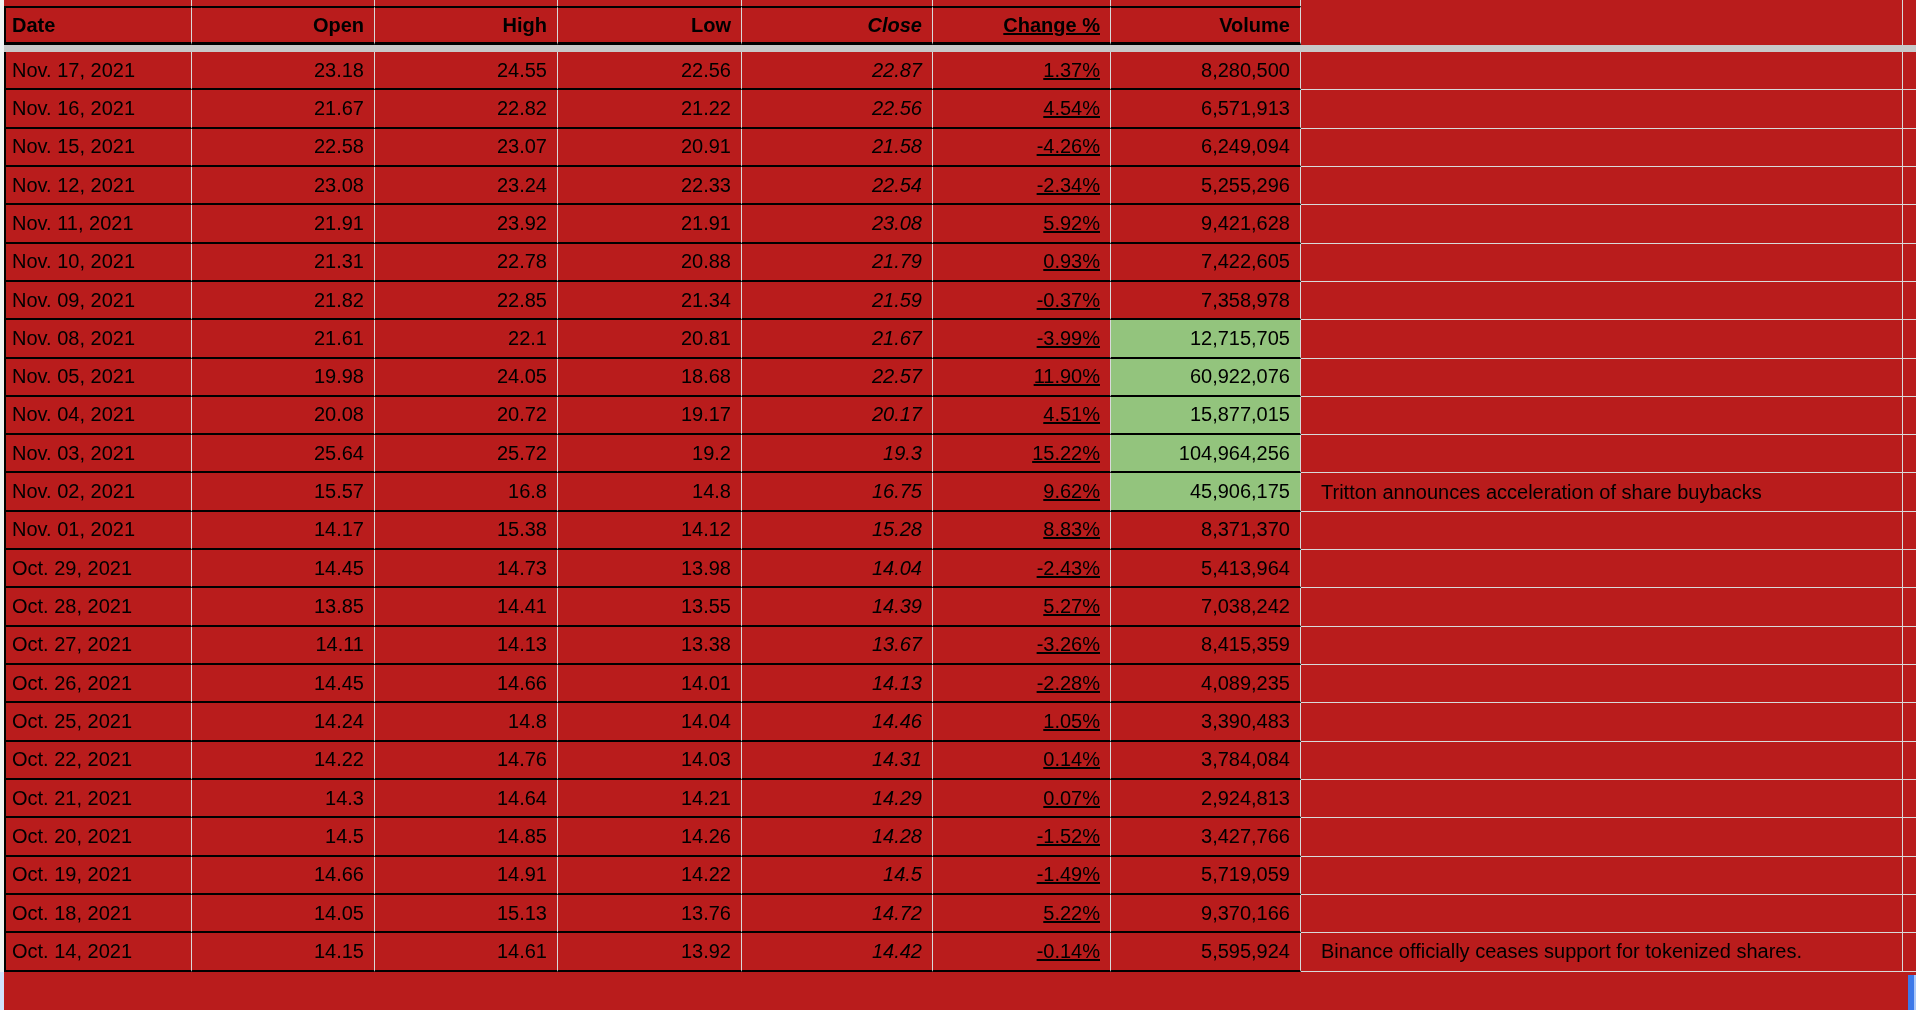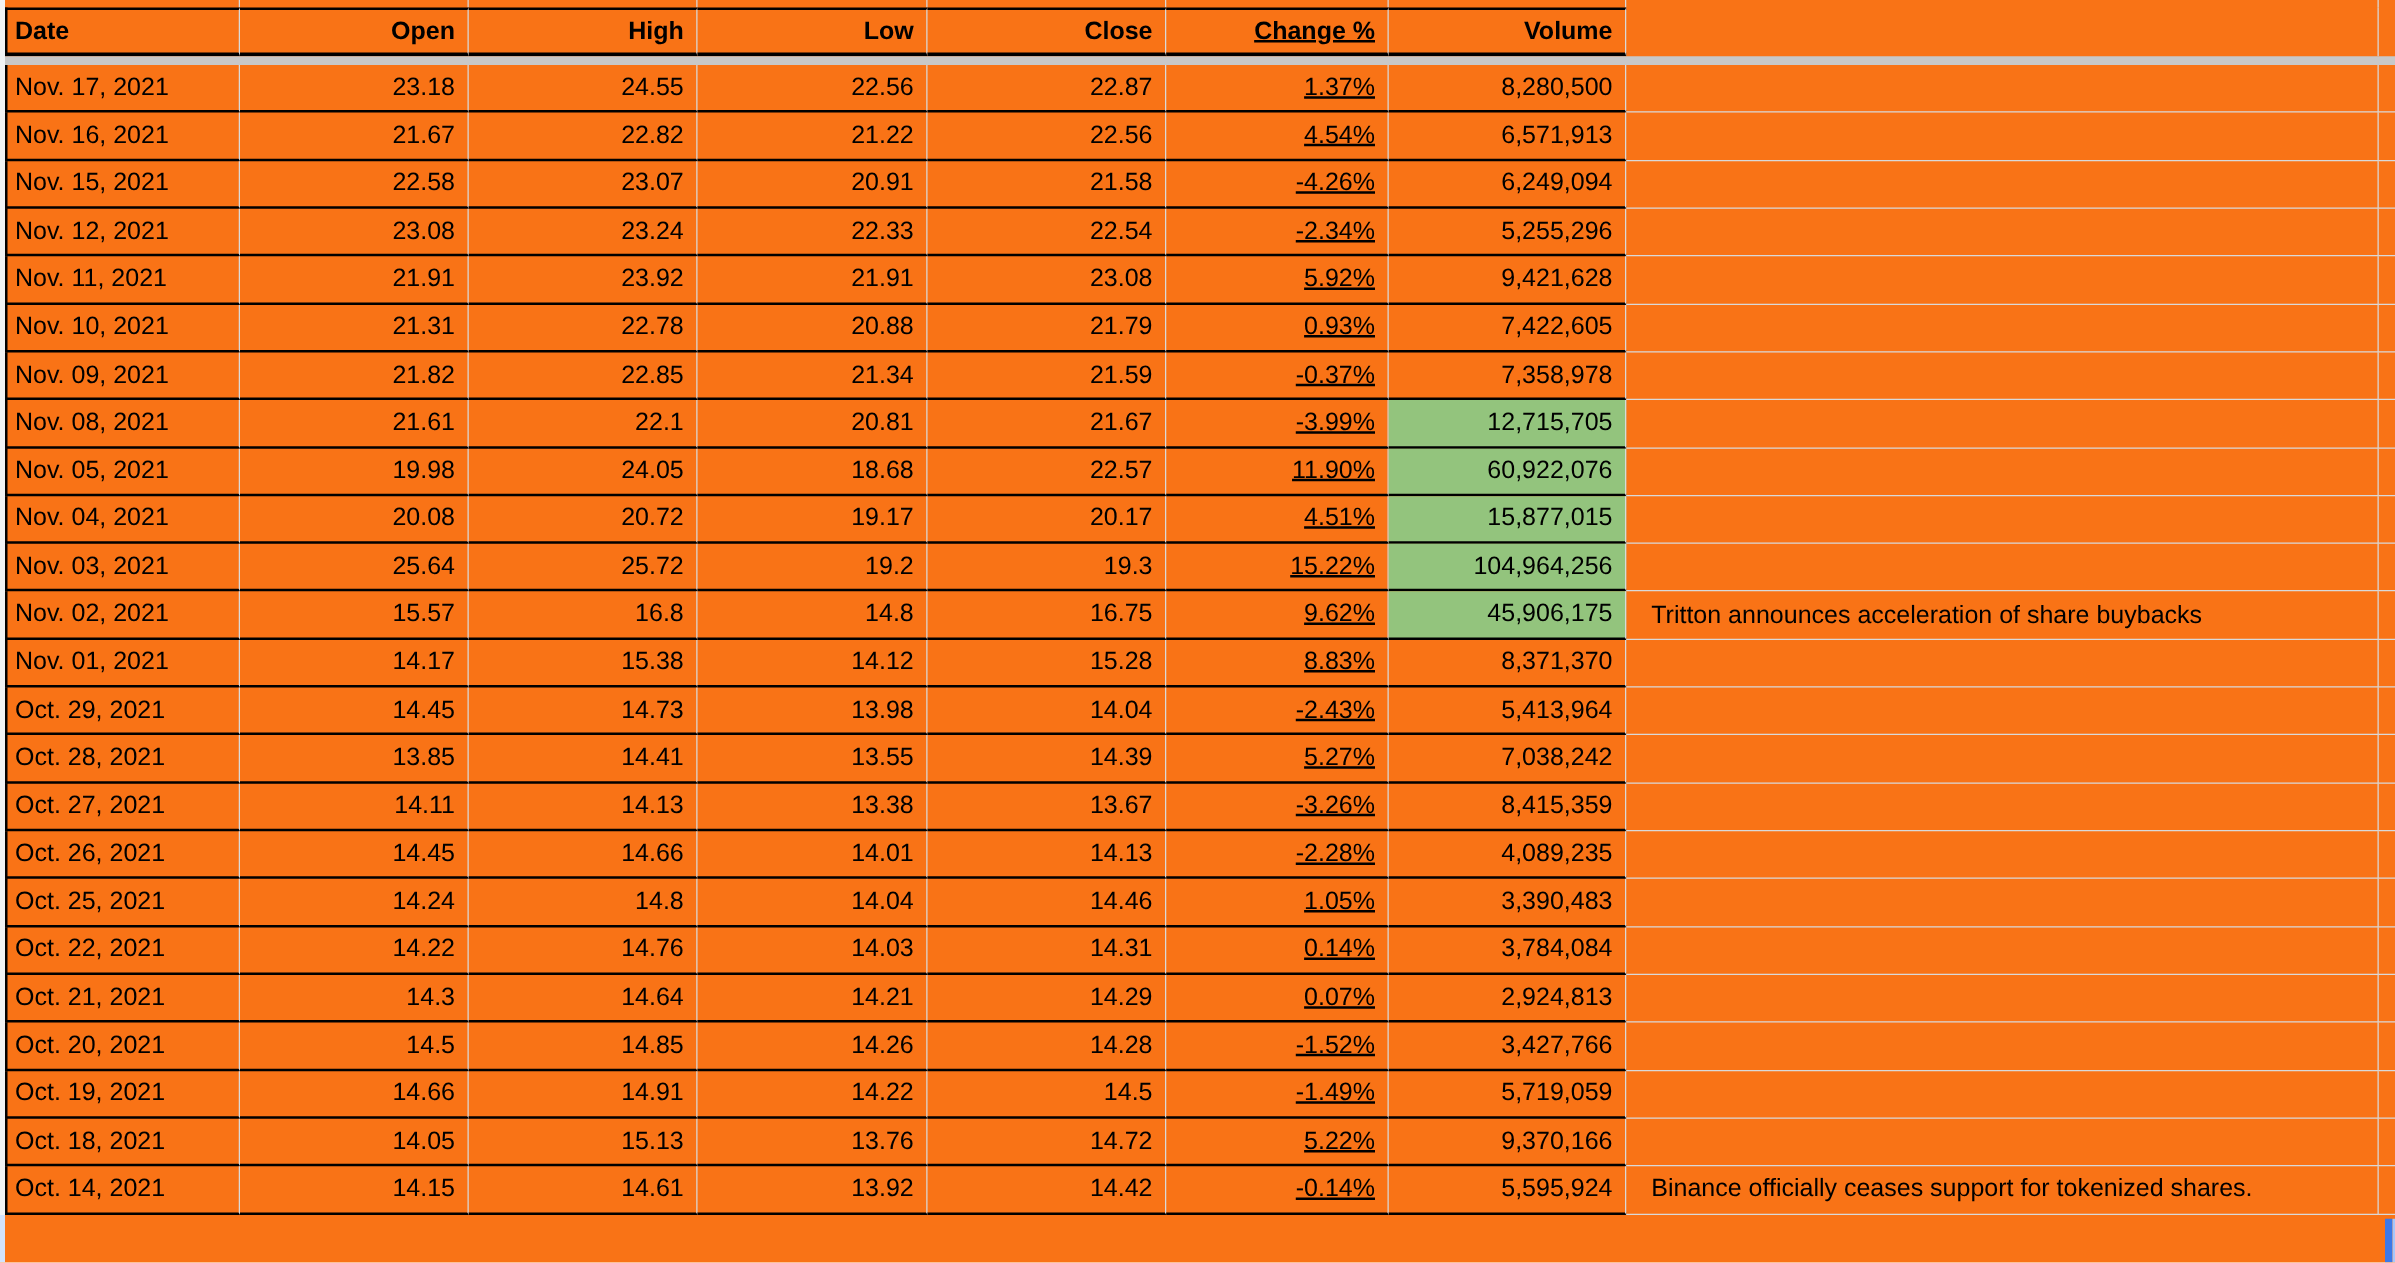--- a/index.html
+++ b/index.html
@@ -1,31 +1,31 @@
 <!DOCTYPE html>
 <html><head>
 <meta charset="utf-8">
 <style>
   html,body{margin:0;padding:0;background:#fff;}
   .screen{
-    position:relative;width:1916px;height:1010px;overflow:hidden;background:#f97316;
+    position:relative;width:1916px;height:1010px;overflow:hidden;background:#b91c1c;
     font-family:"Liberation Sans",sans-serif;font-size:20px;color:#000;
     --grid:#d9d9d9; --hl:#93c47d; --bar:#c8c8c8; --rh:38.32px;
     --selblue:#3c78e8; --selblue-light:#a8c7fa; --rowhdr-blue:#d2e3fc;
   }
   .row{display:flex;}
   .cell{
     box-sizing:border-box;flex:none;display:flex;align-items:center;
     overflow:hidden;white-space:nowrap;border-right:1px solid var(--grid);
   }
   .w-date{width:188px;padding-left:6px;}
   .w-open{width:183px;}
   .w-high{width:183px;}
   .w-low{width:184px;}
-  .w-close{width:191px;}
+  .w-close{width:191px;font-style:italic;}
   .w-chg{width:178px;text-decoration:underline;}
   .w-vol{width:190px;}
   .w-note{width:602px;padding-left:7px;}
   .w-edge{width:13px;border-right:none;}
   .num{justify-content:flex-end;padding-right:10px;}
 
   .sliver{position:absolute;top:0;left:4px;height:6px;}
   .sliver .cell{height:6px;}
 
   .header{position:absolute;top:6px;left:4px;height:39px;}

